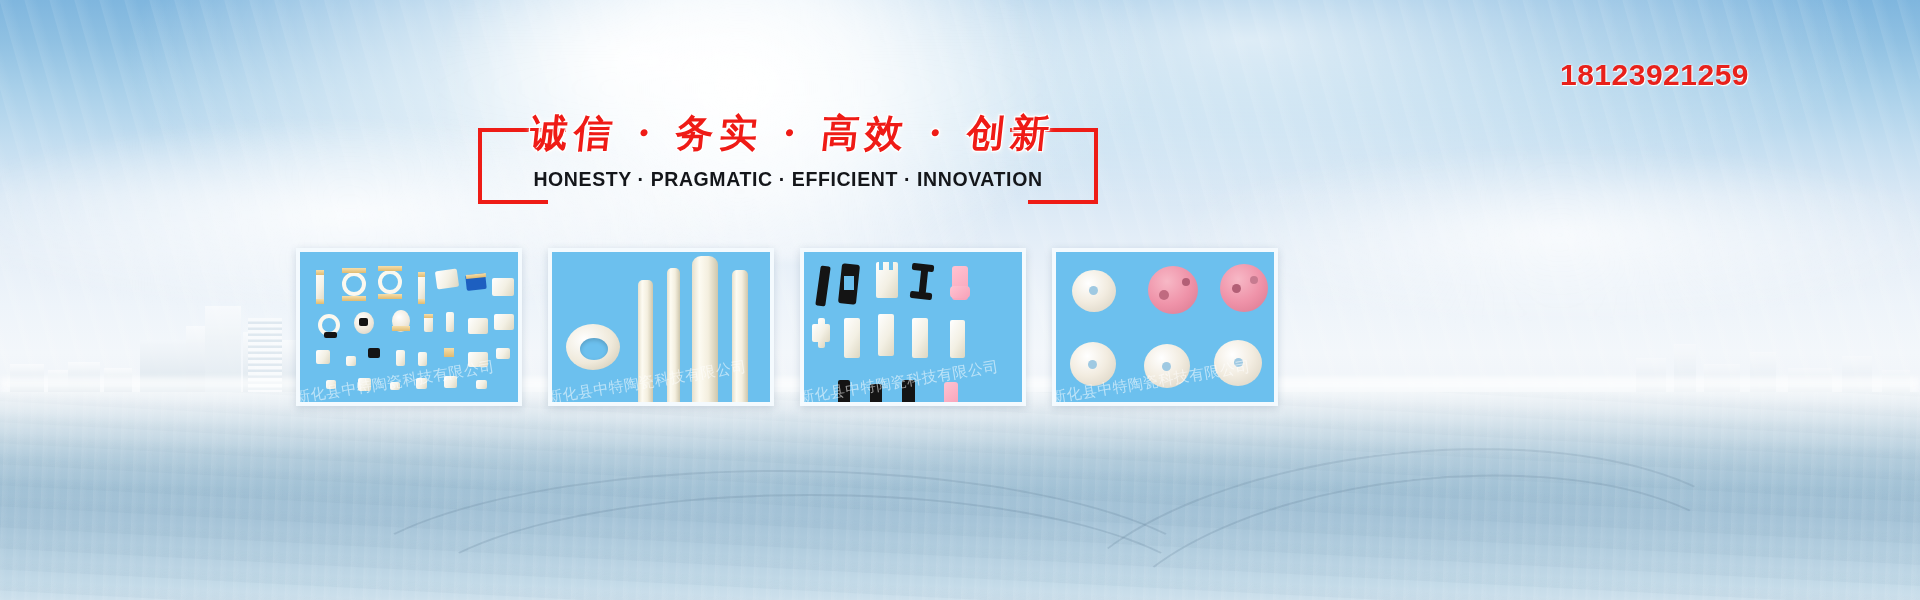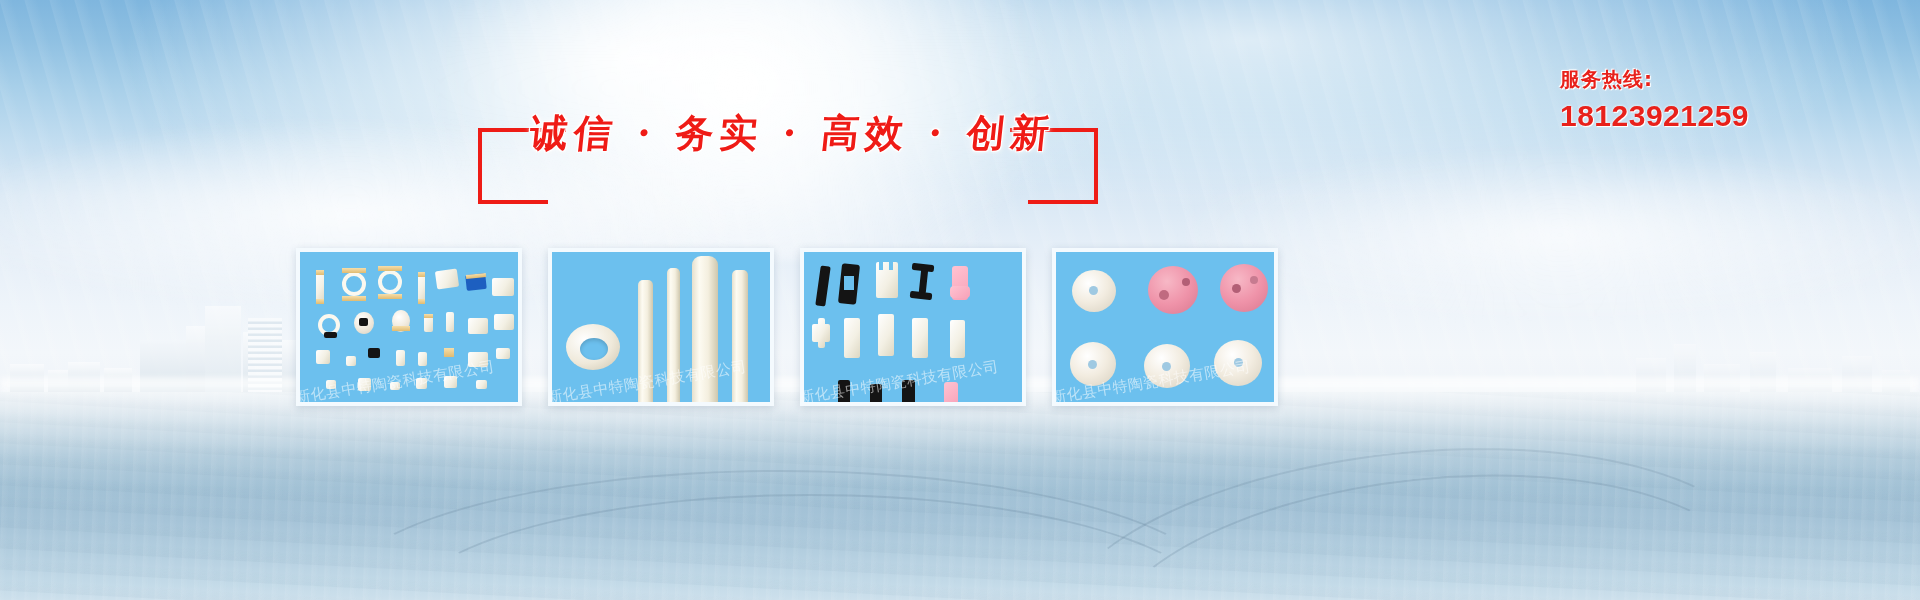--- a/index.html
+++ b/index.html
@@ -280,24 +280,24 @@
   <div class="wet-sheen"></div>
 
   <div class="slogan">
     <div class="bracket br-tl-h"></div>
     <div class="bracket br-tl-v"></div>
     <div class="bracket br-tl-b"></div>
     <div class="bracket br-tr-h"></div>
     <div class="bracket br-tr-v"></div>
     <div class="bracket br-tr-b"></div>
     <div class="slogan-cn">诚信 · 务实 · 高效 · 创新</div>
+    <div class="slogan-en">HONESTY · PRAGMATIC · EFFICIENT · INNOVATION</div>
   </div>
 
   <div class="contact">
-    <div class="cn-sub">服务热线:</div>
     <div class="phone">18123921259</div>
   </div>
 
   <div class="cards">
 
     <div class="card card-1">
       <div class="card-inner">
         <div class="part p-rect" style="left:16px;  top:18px; width:8px;  height:34px;"></div>
         <div class="part p-gold" style="left:16px;  top:18px; width:8px;  height:5px;"></div>
         <div class="part p-gold" style="left:16px;  top:47px; width:8px;  height:5px;"></div>

